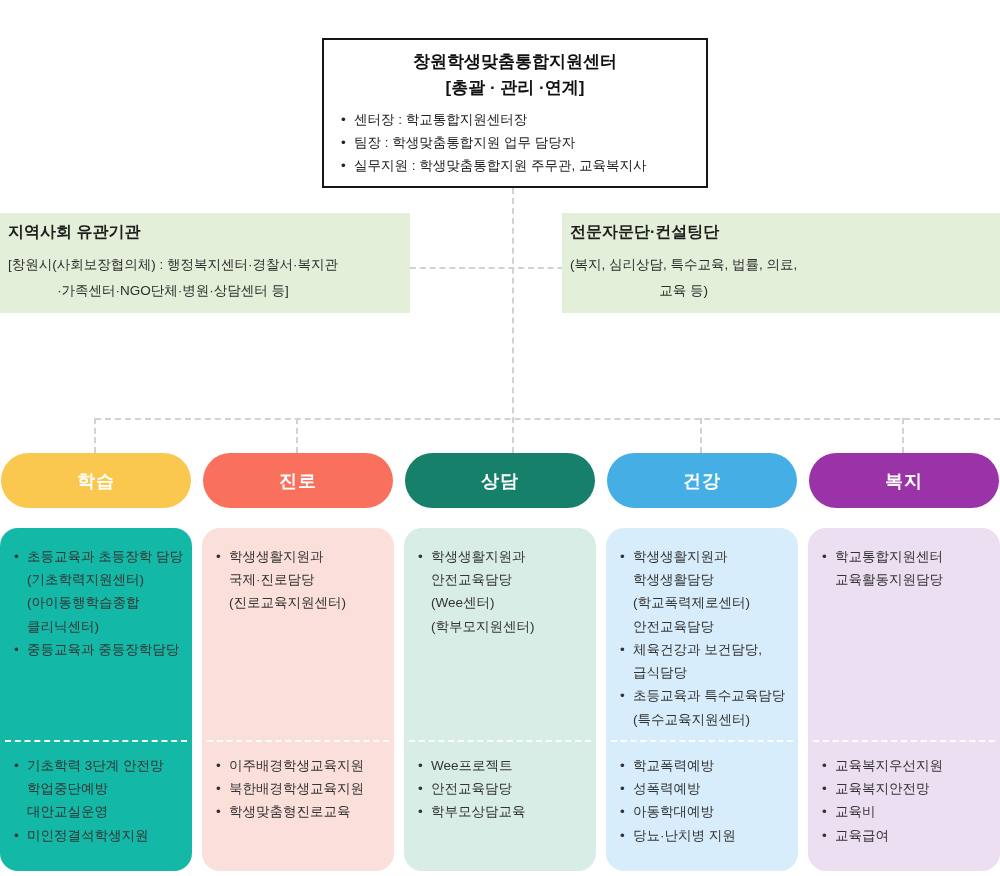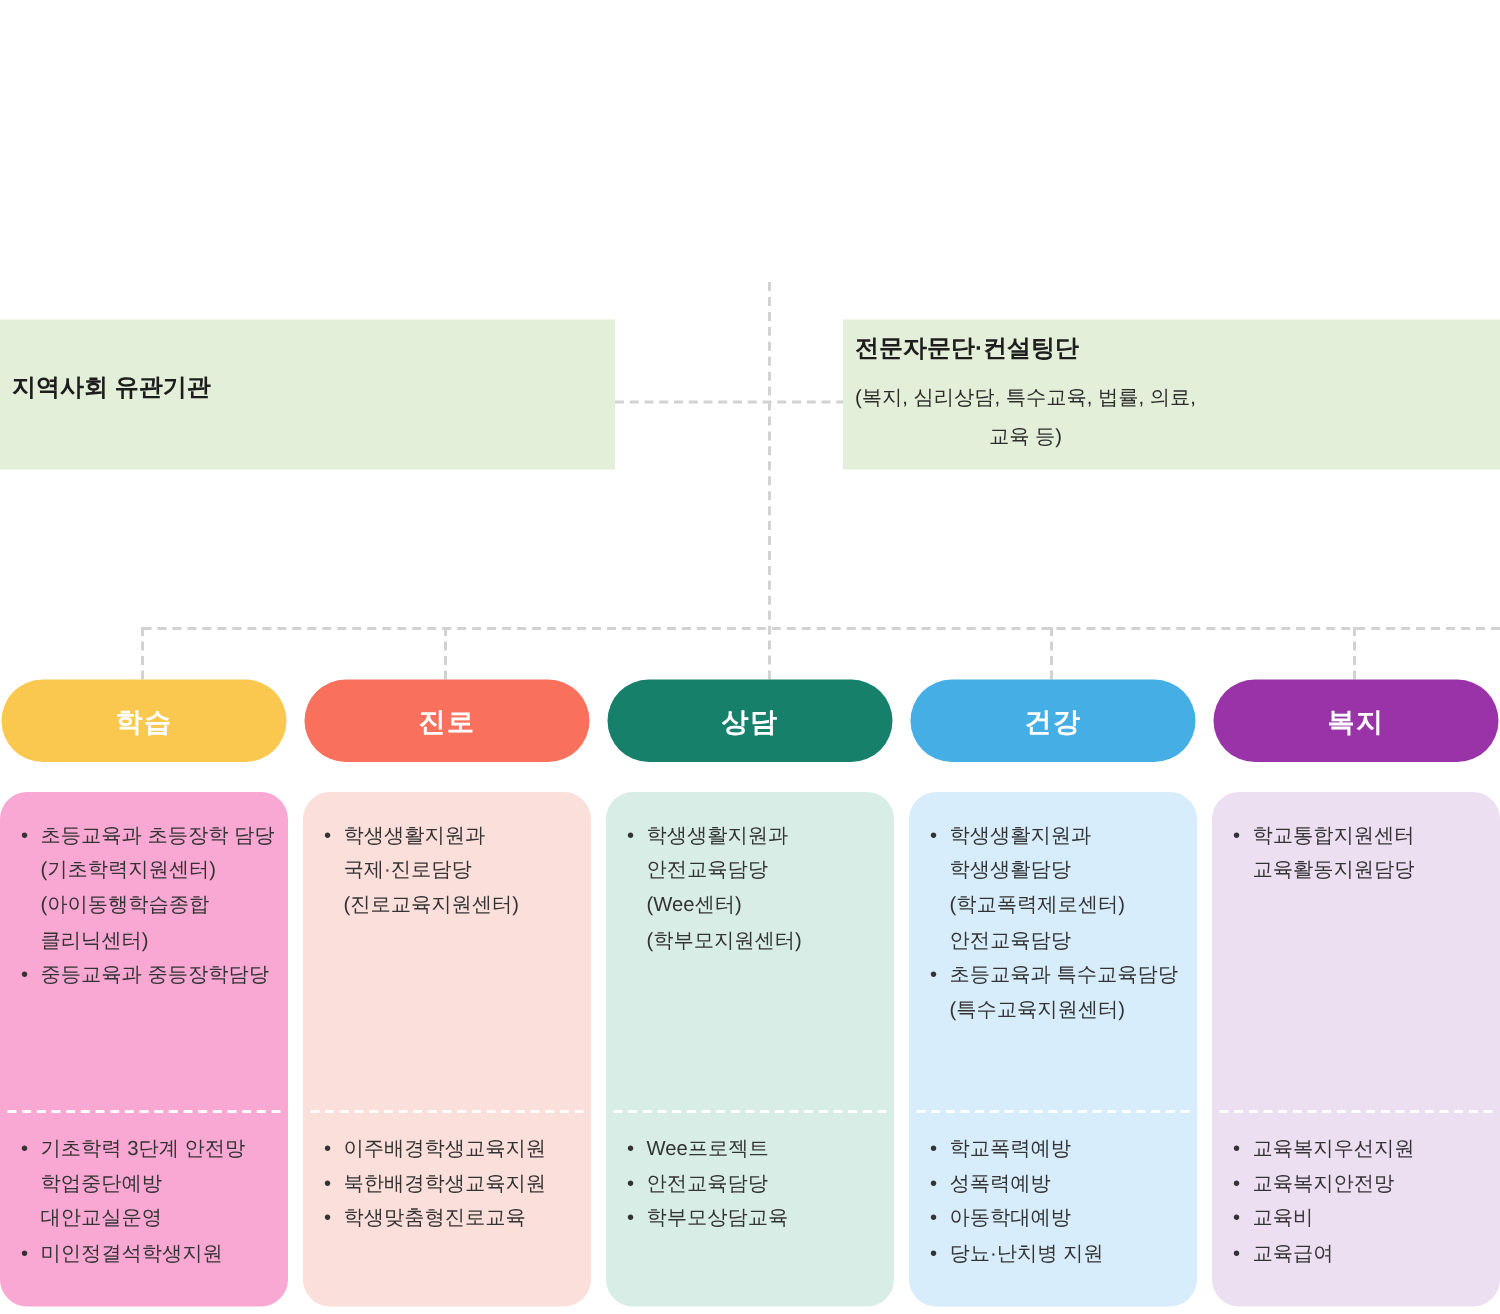--- a/index.html
+++ b/index.html
@@ -45,40 +45,51 @@
   .sec-top{position:absolute;left:0;right:0;top:0;height:213px;box-sizing:border-box;padding:17px 8px 0 14px;}
   .sec-div{position:absolute;left:5px;right:5px;top:212px;border-top:2px dashed rgba(255,255,255,0.95);}
   .sec-bottom{position:absolute;left:0;right:0;top:214px;bottom:0;box-sizing:border-box;padding:12px 8px 0 14px;}
   .col .li{font-size:13.5px;color:#333;line-height:1.72;}
 </style>
 </head>
 <body>
 
 <div class="canvas">
 
+  <div class="root-box">
+    <div class="root-title">창원학생맞춤통합지원센터</div>
+    <div class="root-subtitle">[총괄 · 관리 ·연계]</div>
+    <div class="root-roles">
+      <div class="li">센터장 : 학교통합지원센터장</div>
+      <div class="li">팀장 : 학생맞춤통합지원 업무 담당자</div>
+      <div class="li">실무지원 : 학생맞춤통합지원 주무관, 교육복지사</div>
+    </div>
+  </div>
 
   <div class="conn v" style="left:512px;top:188px;height:265px;"></div>
   <div class="conn h" style="left:410px;top:267px;width:183px;"></div>
   <div class="conn h" style="left:95px;top:418px;width:905px;"></div>
 
   <div class="side-box side-left" style="background: rgb(227, 239, 216);">
     <div class="t">지역사회 유관기관</div>
+    <div class="b">[창원시(사회보장협의체) : 행정복지센터·경찰서·복지관
+·가족센터·NGO단체·병원·상담센터 등]</div>
   </div>
   <div class="side-box side-right" style="background: rgb(227, 239, 216);">
     <div class="t">전문자문단·컨설팅단</div>
     <div class="b">(복지, 심리상담, 특수교육, 법률, 의료,
 교육 등)</div>
   </div>
 
   <div class="col" style="left:0px;text-decoration:underline;">
     <div class="drop"></div>
     <div class="pill" style="background: rgb(251, 200, 79);">
       <span>학습</span>
     </div>
-    <div class="col-box" style="background: #f9a8d4;">
+    <div class="col-box" style="background: #14b8a6;">
       <div class="sec-top">
         <div class="li">초등교육과 초등장학 담당
 (기초학력지원센터)
 (아이동행학습종합
 클리닉센터)</div>
         <div class="li">중등교육과 중등장학담당</div>
       </div>
       <div class="sec-div"></div>
       <div class="sec-bottom">
         <div class="li">기초학력 3단계 안전망
@@ -133,20 +144,22 @@
     <div class="drop"></div>
     <div class="pill" style="background: rgb(69, 174, 228);">
       <span>건강</span>
     </div>
     <div class="col-box" style="background: rgb(216, 237, 251);">
       <div class="sec-top">
         <div class="li">학생생활지원과
 학생생활담당
 (학교폭력제로센터)
 안전교육담당</div>
+        <div class="li">체육건강과 보건담당,
+급식담당</div>
         <div class="li">초등교육과 특수교육담당
 (특수교육지원센터)</div>
       </div>
       <div class="sec-div"></div>
       <div class="sec-bottom">
         <div class="li">학교폭력예방</div>
         <div class="li">성폭력예방</div>
         <div class="li">아동학대예방</div>
         <div class="li">당뇨·난치병 지원</div>
       </div>

